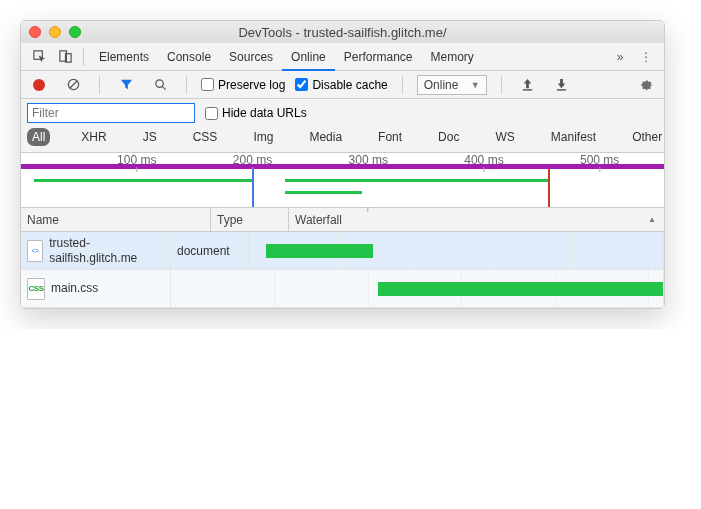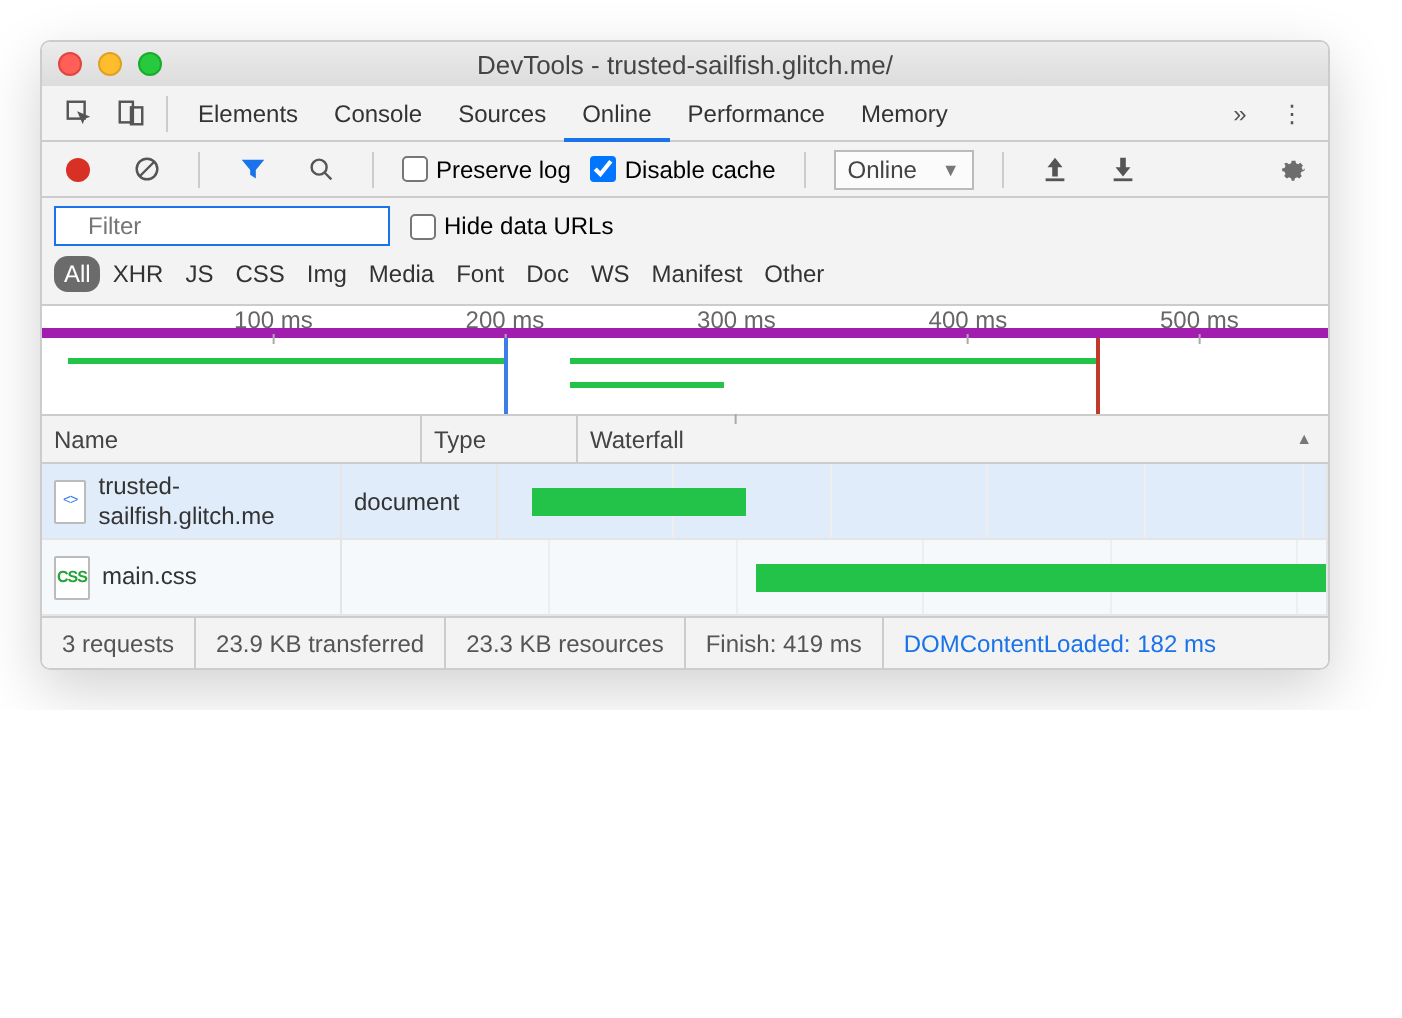--- a/index.html
+++ b/index.html
@@ -22,22 +22,22 @@
 .toolbar{height:28px;border-bottom:1px solid #ccc;display:flex;align-items:center;padding:0 6px;gap:10px;background:#f3f3f3}
 .rec{width:12px;height:12px;border-radius:50%;background:#d93025}
 .funnel{color:#1a73e8}
 .chk{display:flex;align-items:center;gap:4px}
 .chk input{width:13px;height:13px}
 .select{display:flex;align-items:center;border:1px solid #bbb;height:20px;padding:0 6px;background:#fbfbfb;color:#444;min-width:70px;justify-content:space-between}
 .select .caret{margin-left:8px;font-size:9px;color:#777}
 .spacer{flex:1}
 .filterbar{padding:4px 6px 6px;background:#f3f3f3;border-bottom:1px solid #ccc}
 .filterrow1{display:flex;align-items:center;gap:10px;margin-bottom:5px}
-.filterinput{border:1px solid #1a73e8;height:20px;width:168px;padding:0 16px;color:#888;font-size:12px;background:#fff}
-.filterrow2{display:flex;gap:1px;align-items:center}
+.filterinput{border:1px solid #1a73e8;height:20px;width:168px;padding:0 4px;color:#888;font-size:12px;background:#fff}
+.filterrow2{display:flex;gap:26px;align-items:center}
 .pill{padding:2px 5px;border-radius:7px;color:#333;font-size:12px}
 .pill.active{background:#6b6b6b;color:#fff}
 .timeline{height:55px;border-bottom:1px solid #ccc;position:relative;background:#fff}
 .tlruler{height:16px;border-bottom:5px solid #a21caf;position:relative;font-size:10px;color:#666}
 .tltick{position:absolute;top:0;transform:translateX(-50%);display:flex;flex-direction:column;align-items:center}
 .tltick .line{width:1px;height:5px;background:#aaa}
 .tlbody{position:absolute;top:16px;left:0;right:0;bottom:0}
 .tlbar{position:absolute;height:3px}
 .tlvert{position:absolute;top:0;bottom:0;width:2px}
 .tablehdr{height:24px;border-bottom:1px solid #ccc;display:flex;background:#f3f3f3}
@@ -259,20 +259,13 @@
             <div class="wfgrid" style="left:40%"></div>
             <div class="wfgrid" style="left:59%"></div>
             <div class="wfgrid" style="left:78%"></div>
             <div class="wfgrid" style="left:97%"></div>
             <div class="wfbar" style="left:42%;width:58%;background:#23c249"></div>
           </div>
         </div>
       </div>
     </div>
 
-  <div class="status">
-    <div>3 requests</div>
-    <div>23.9 KB transferred</div>
-    <div>23.3 KB resources</div>
-    <div>Finish: 419 ms</div>
-    <div class="dcl">DOMContentLoaded: 182 ms</div>
-  </div>
 </div>
 
 </body></html>

